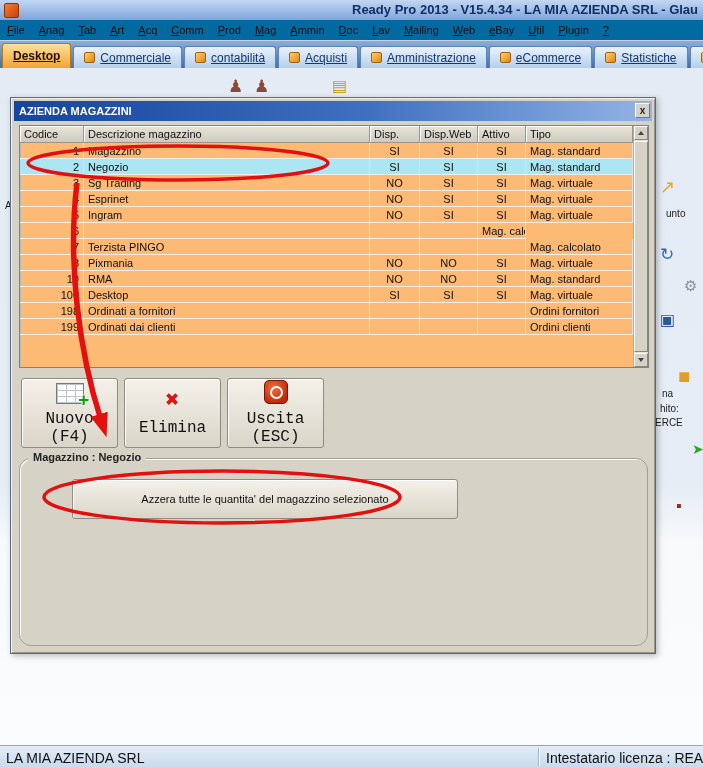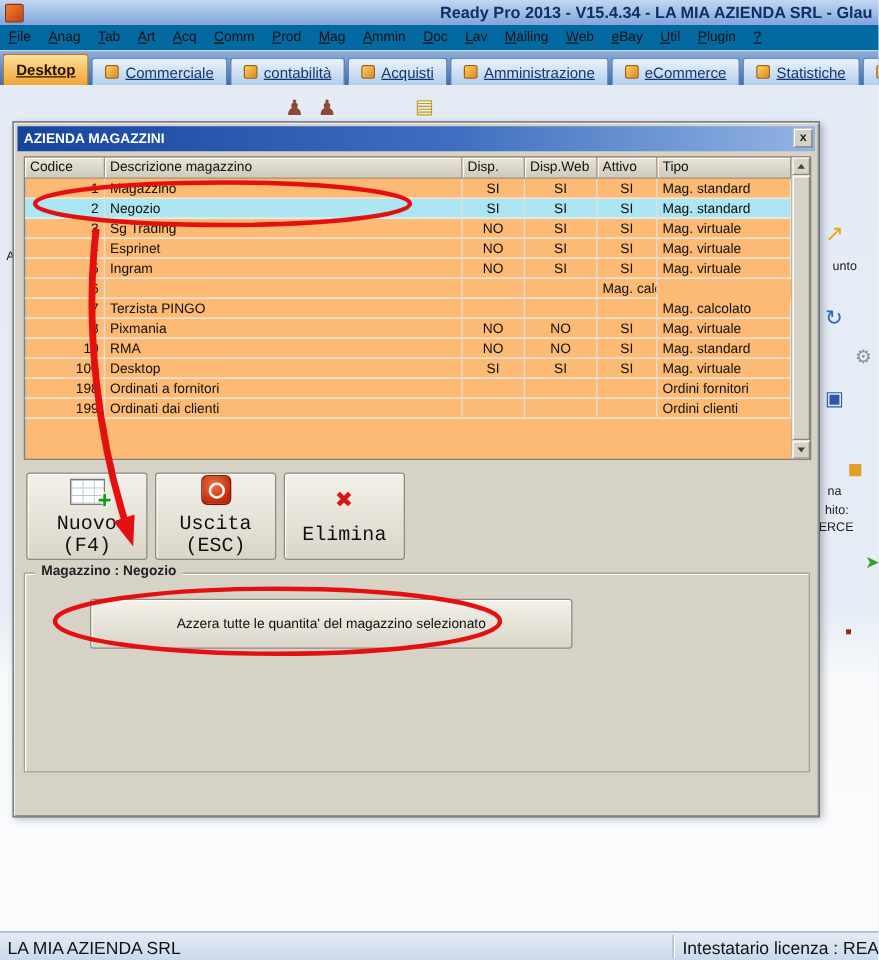--- a/index.html
+++ b/index.html
@@ -91,22 +91,22 @@
   .edit-icon{width:17px;height:21px;border:1px solid #8a93a3;background:#fff;position:relative;}
   .edit-icon::after{content:"✎";position:absolute;right:-6px;bottom:-2px;font-size:15px;color:#d09018;}
   .delete-x-icon{color:#dc1414;font-size:23px;line-height:24px;height:24px;font-weight:bold;}
   .delete-x-icon::before{content:"✖";}
   .exit-icon{width:22px;height:22px;border-radius:5px;position:relative;
     background:radial-gradient(circle at 40% 32%,#f07040,#c02808 75%);border:1px solid #7a1600;}
   .exit-icon::after{content:"";position:absolute;left:50%;top:50%;width:9px;height:9px;
     margin:-6px 0 0 -6px;border:2px solid #fff;border-radius:50%;}
 
   
-  .groupbox{position:absolute;left:8px;top:360px;width:629px;height:160px;
-    border:1px solid #a29e92;box-shadow:inset 1px 1px 0 #fff;border-radius:1px;box-sizing:border-box;}
+  .groupbox{position:absolute;left:8px;top:360px;width:629px;height:188px;
+    border:1px solid #a29e92;box-shadow:inset 1px 1px 0 #fff;border-radius:12px;box-sizing:border-box;}
   .gb-label{position:absolute;left:8px;top:-8px;background:#d6d2c6;padding:0 5px;
     font-size:11px;font-weight:bold;color:#222;}
   .wide-btn{position:absolute;left:12px;width:386px;background:linear-gradient(180deg,#f4f1ea,#d9d5c8);
     border:1px solid #8f8b80;border-radius:3px;box-shadow:inset 1px 1px 0 #fff;
     font-size:11px;color:#101010;font-family:inherit;margin-left:40px;}
   .wide-btn.b1{top:20px;height:40px;}
   .wide-btn.b2{top:67px;height:37px;}
 
   
   .statusbar{position:absolute;left:0;bottom:0;width:100%;height:23px;z-index:10;
@@ -320,26 +320,26 @@
         <span class="sb-btn down"></span>
       </div>
     </div>
 
     <div class="btn-row">
         <button class="act-btn">
           <span class="ic table-plus-icon"></span>
           <span>Nuovo (F4)</span>
         </button>
         <button class="act-btn">
+          <span class="ic delete-x-icon"></span>
+          <span>Elimina</span>
+        </button>
+        <button class="act-btn">
           <span class="ic exit-icon"></span>
           <span>Uscita (ESC)</span>
-        </button>
-        <button class="act-btn">
-          <span class="ic delete-x-icon"></span>
-          <span>Elimina</span>
         </button>
       </div>
 
     <div class="groupbox">
       <span class="gb-label">Magazzino : Negozio</span>
       <button class="wide-btn b1">Azzera tutte le quantita' del magazzino selezionato</button>
     </div>
   </div>
 
   <div class="statusbar">

